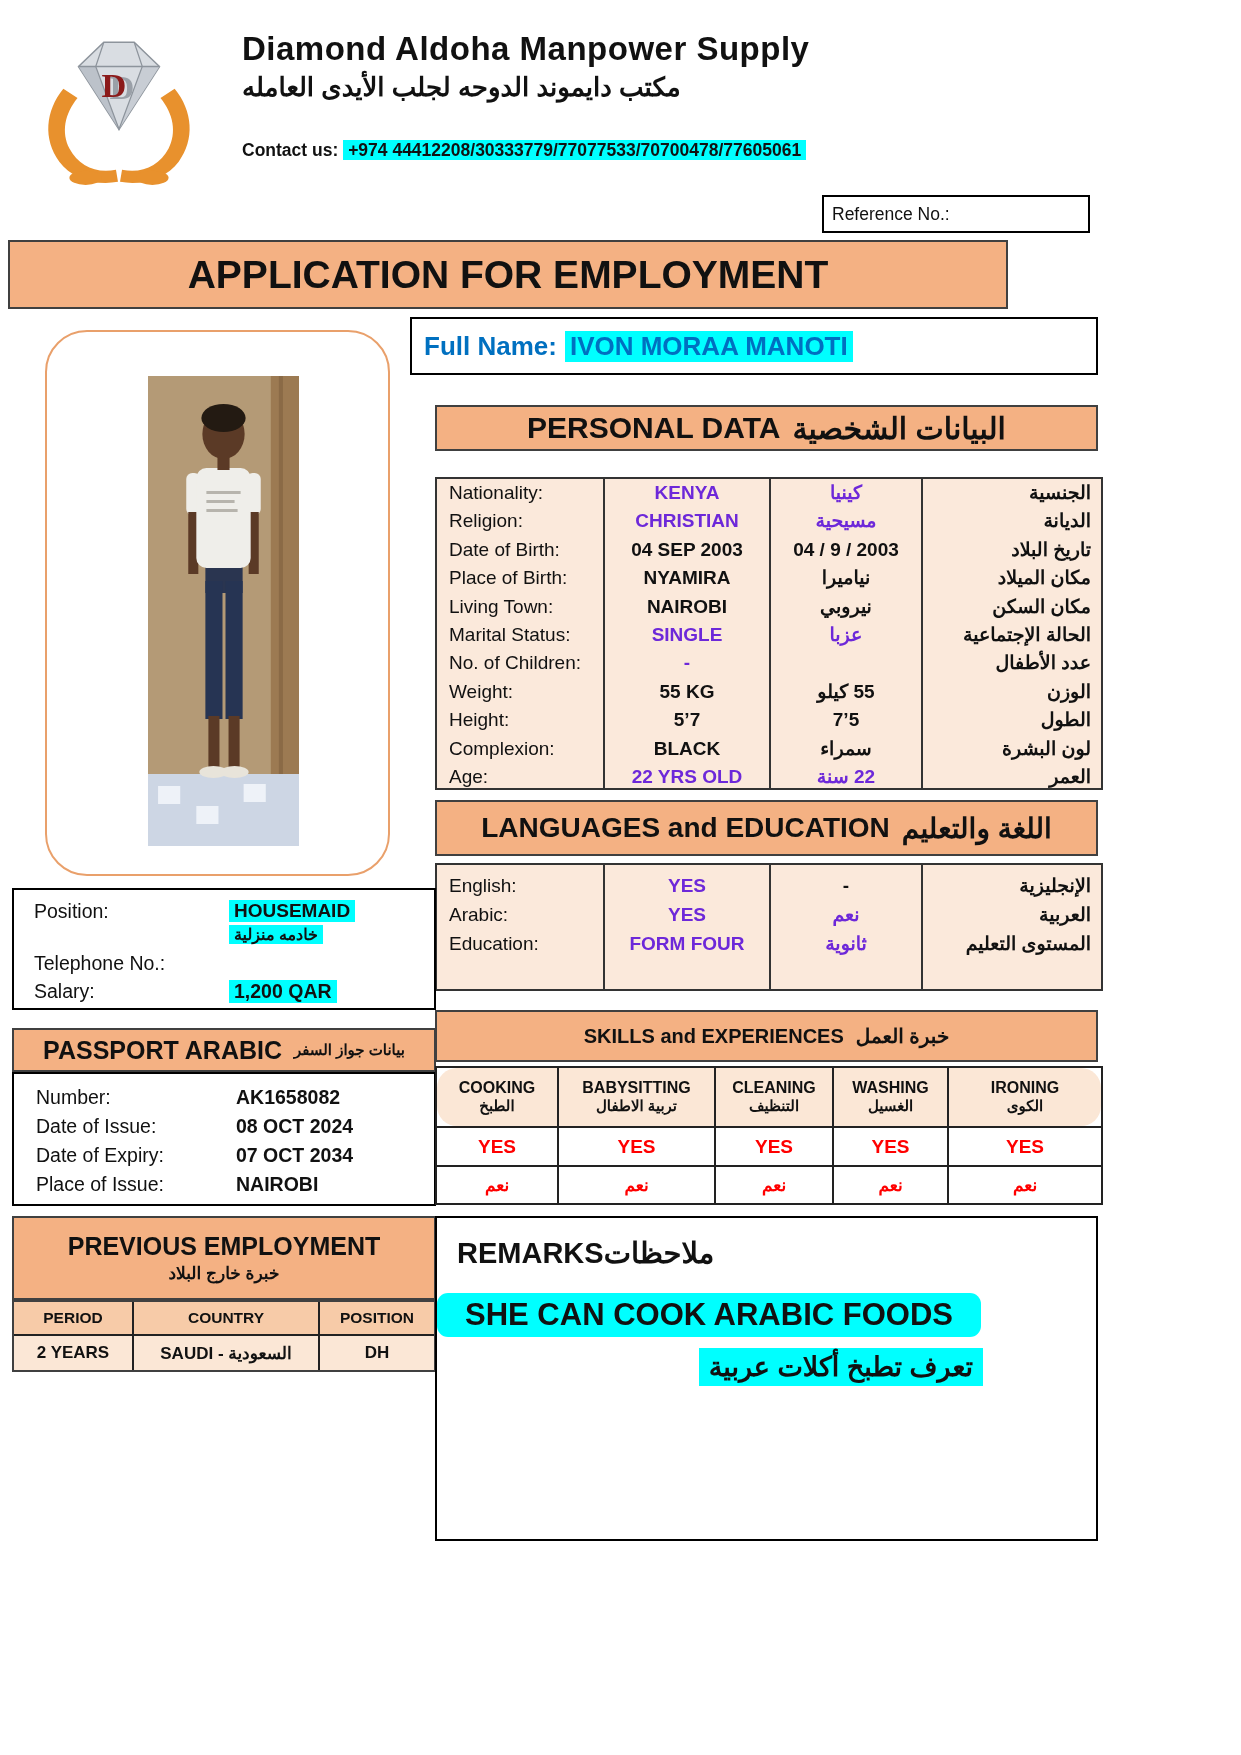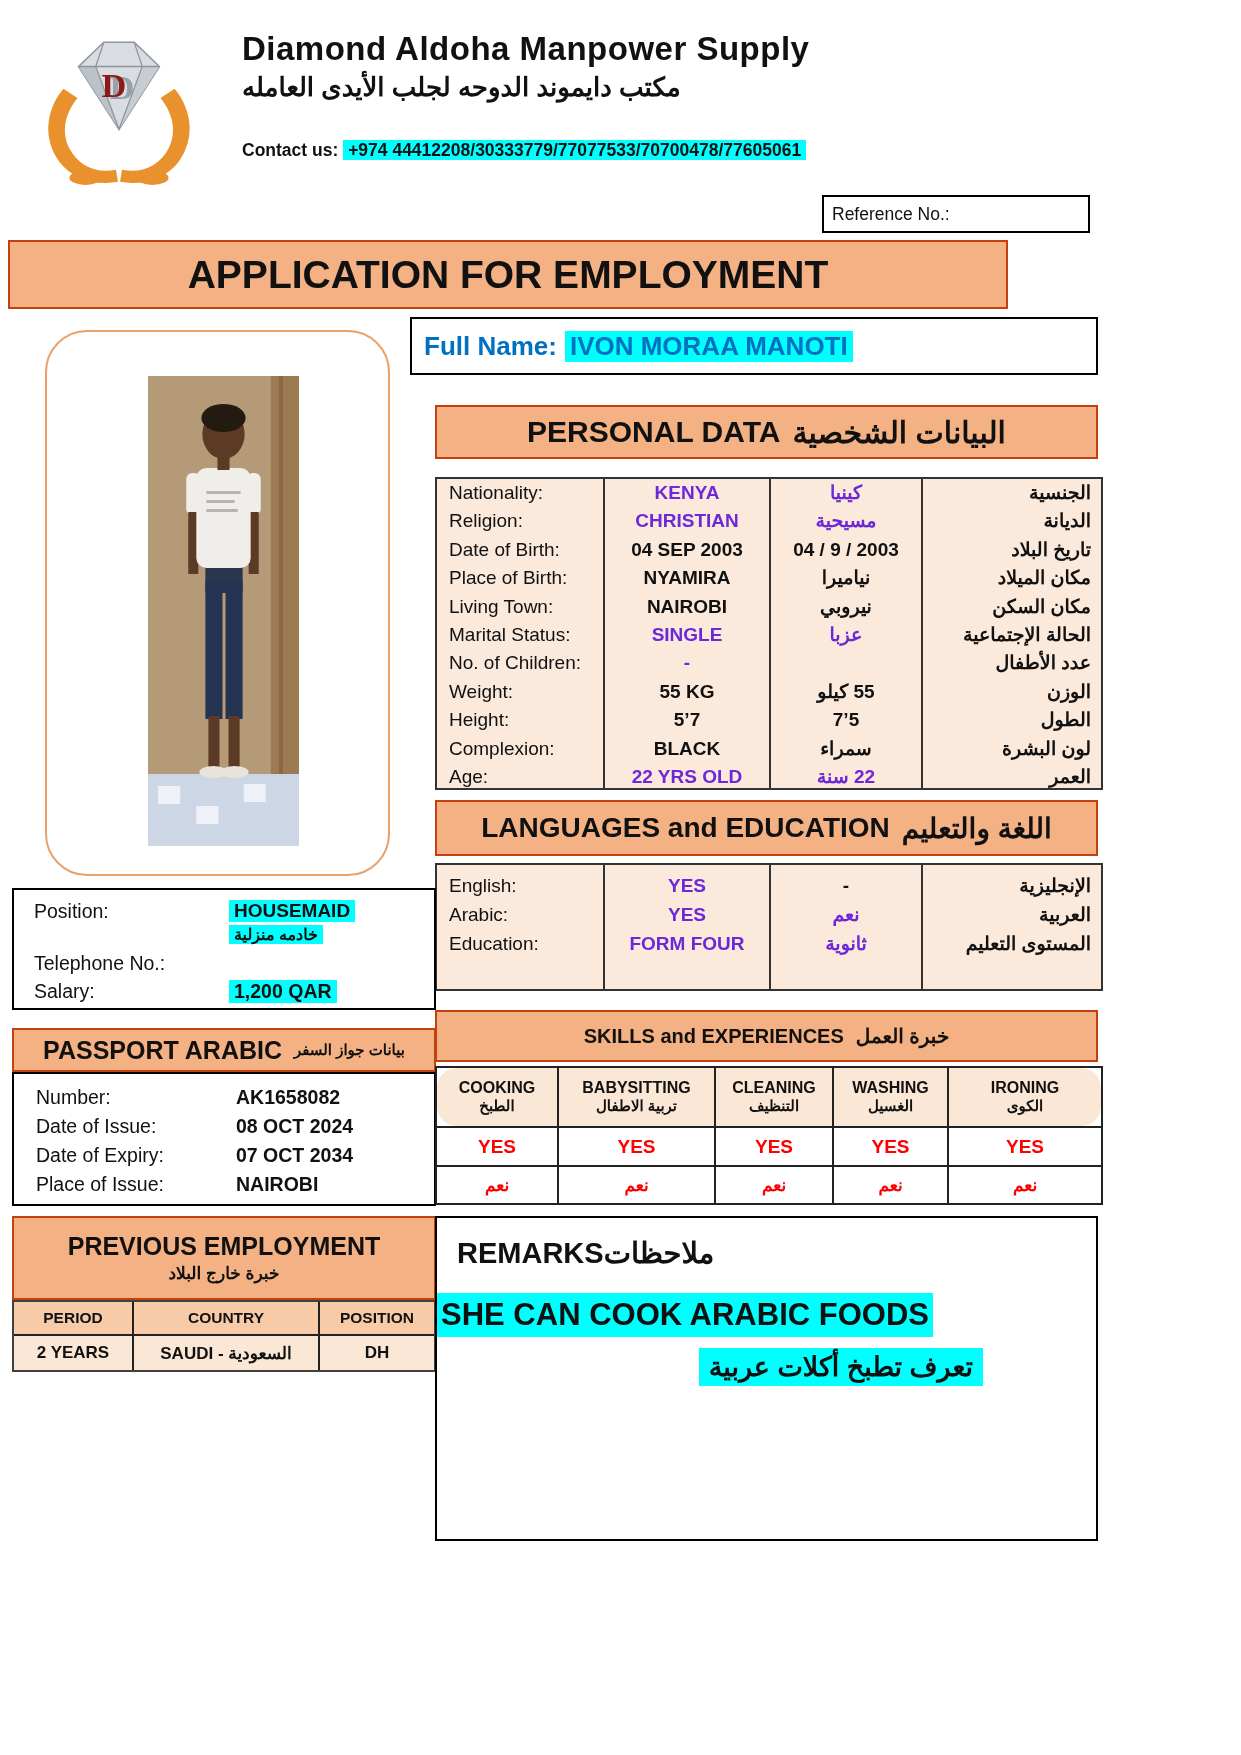--- a/index.html
+++ b/index.html
@@ -15,34 +15,34 @@
   .blue { color: #0070C0; }
 
   
   .company-en { left: 242px; top: 30px; font-size: 33px; font-weight: 800; letter-spacing: .5px; }
   .company-ar { left: 242px; top: 72px; font-size: 26px; font-weight: bold; }
   .contact-line { left: 242px; top: 140px; font-size: 17.5px; font-weight: bold; }
   .address-line { left: 242px; top: 166px; font-size: 17.5px; font-weight: bold; }
   .refbox { left: 822px; top: 195px; width: 268px; height: 38px; border: 2px solid #000;
             font-size: 17.5px; line-height: 34px; padding-left: 8px; background:#fff; }
 
-  .banner { background: #F4B183; border: 2px solid #c2410c; display: flex;
+  .banner { background: #F4B183; border: 2px solid #404040; display: flex;
             align-items: center; justify-content: center; font-weight: bold; gap: 12px; }
   .title-banner { left: 8px; top: 240px; width: 1000px; height: 69px; font-size: 39px; font-weight: 800; }
 
   .fullname { left: 410px; top: 317px; width: 688px; height: 58px; border: 2px solid #000;
               font-size: 26px; font-weight: bold; display:flex; align-items:center; padding-left: 12px; gap:8px; background:#fff;}
 
   
   .photo-frame { left: 45px; top: 330px; width: 345px; height: 546px;
                  border: 2px solid #E9A06B; border-radius: 42px; background:#fff; }
   .photo { position: absolute; left: 101px; top: 44px; width: 151px; height: 470px; }
 
   
-  .personal-banner { left: 435px; top: 405px; width: 663px; height: 54px; font-size: 30px; }
+  .personal-banner { left: 435px; top: 405px; width: 663px; height: 46px; font-size: 30px; }
   .lang-banner     { left: 435px; top: 800px; width: 663px; height: 56px; font-size: 28px; }
   .skills-banner   { left: 435px; top: 1010px; width: 663px; height: 52px; font-size: 20px; }
 
   
   .ptable { background: #FBE9DB; border: 2px solid #333; }
   .personal-table { left: 435px; top: 477px; width: 668px; height: 313px; }
   .lang-table     { left: 435px; top: 863px; width: 668px; height: 128px; }
   .pcol { position: absolute; top: 0; bottom: 0; }
   .pcol.sep { border-left: 2px solid #333; }
   .c1 { left: 0; width: 166px; }
@@ -87,21 +87,21 @@
   .pv-row { display: grid; grid-template-columns: 118px 186px 1fr; }
   .pv-row + .pv-row { border-top: 2px solid #222; }
   .pv-cell { border-left: 2px solid #222; display:flex; align-items:center; justify-content:center; font-weight:bold; }
   .pv-cell:first-child { border-left: none; }
   .pv-head { height: 32px; background: #F7CBA8; font-size: 15.5px; }
   .pv-data { height: 36px; background: #FBE7D6; font-size: 17px; }
 
   
   .remarks-box { left: 435px; top: 1216px; width: 663px; height: 325px; border: 2px solid #000; background:#fff; }
   .remarks-title { position: absolute; left: 20px; top: 18px; font-size: 29px; font-weight: bold; }
-  .remarks-en { position: absolute; left: 0; top: 75px; font-size: 31px; font-weight: 800; background:#00FFFF; padding: 4px 4px; white-space: nowrap; }
+  .remarks-en { position: absolute; left: 0; top: 75px; font-size: 31px; font-weight: 800; background:#00FFFF; padding: 4px 28px; white-space: nowrap; border-radius: 11px; }
   .remarks-ar { position: absolute; right: 113px; top: 130px; font-size: 27px; font-weight: bold; background:#00FFFF; padding: 3px 10px; white-space: nowrap; }
 
   .logo-wrap { left: 33px; top: 26px; width: 172px; height: 162px; }
 </style>
 </head>
 <body>
 
 <div class="page">
 
   <div class="abs logo-wrap">

